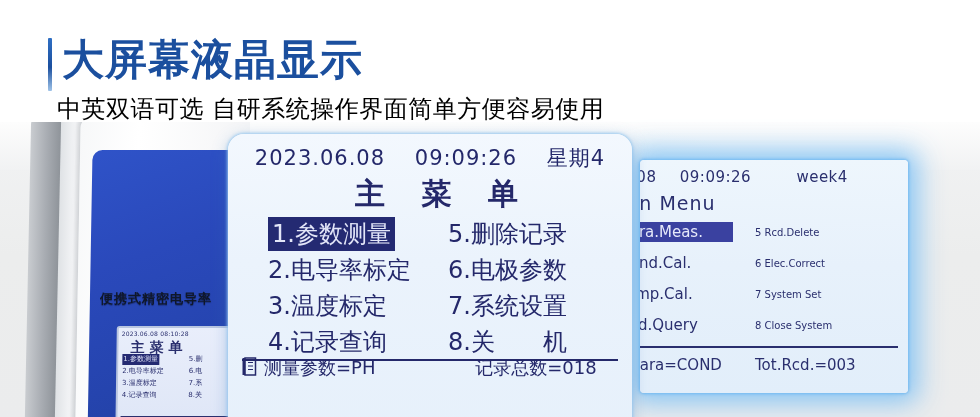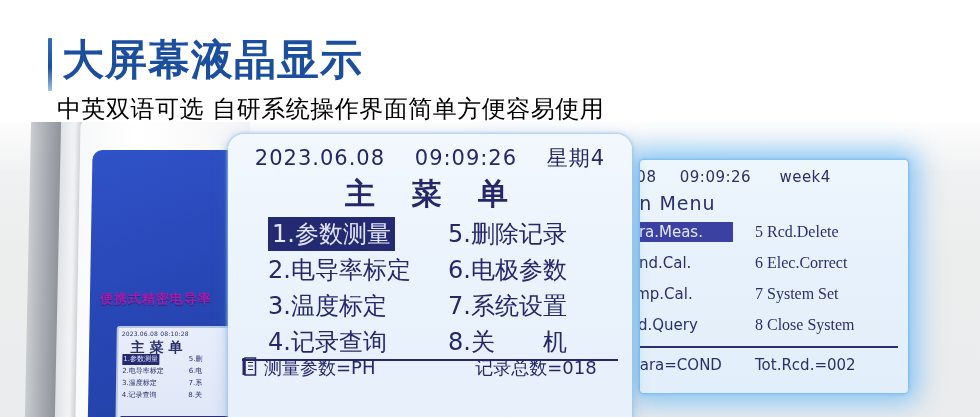--- a/index.html
+++ b/index.html
@@ -71,21 +71,21 @@
     transform:skewX(-1.0deg);
   }
   .dev-face{
     position:absolute;left:90px;top:28px;width:170px;height:290px;
     background:linear-gradient(160deg,#2f53c8 0%,#2a49bb 35%,#2544ae 70%,#21409f 100%);
     border-radius:10px;
     transform:skewX(-1.0deg);
   }
   .dev-brand{
     position:absolute;left:100px;top:168px;width:150px;
-    color:#a21caf;font-size:13px;font-weight:bold;letter-spacing:1px;
+    color:#0f172a;font-size:13px;font-weight:bold;letter-spacing:1px;
     font-family:"DejaVu Sans","Liberation Sans",sans-serif;
     white-space:nowrap;overflow:hidden;
     text-shadow:0 1px 1px rgba(0,0,0,.35);
   }
   .dev-lcd-frame{
     position:absolute;left:116px;top:204px;width:140px;height:113px;
     background:#dfe7f5;border:2px solid #b9c6e0;border-radius:3px;
     transform:skewX(-0.8deg);overflow:hidden;
   }
   .dev-lcd{
@@ -110,39 +110,39 @@
     box-shadow:0 0 26px 10px rgba(120,190,245,.85), 0 0 3px 1px rgba(90,170,235,.9);
     overflow:hidden;
     color:#2a2f6e;
     font-family:"DejaVu Sans","Liberation Sans",sans-serif;
   }
   .en-top{position:absolute;left:-37px;top:8px;width:300px;font-size:15px;letter-spacing:.5px;white-space:nowrap;}
   .en-title{position:absolute;left:-37px;top:32px;width:300px;font-size:19px;letter-spacing:1px;}
   .en-items{position:absolute;left:-37px;top:60px;width:302px;}
   .en-row{display:flex;margin-bottom:7px;height:24px;align-items:center;}
   .en-c1{width:150px;font-size:15px;white-space:nowrap;padding-left:2px;}
-  .en-c2{width:150px;font-size:16px;white-space:nowrap;font-family:Liberation Serif, serif;}
+  .en-c2{width:150px;font-size:10px;white-space:nowrap;}
   .en-hi{background:#3a41a0;color:#e6e9fa;display:inline-block;padding:1px 30px 1px 2px;}
   .en-sep{position:absolute;left:-8px;right:10px;top:186px;height:2px;background:#2a2f6e;}
   .en-bot{position:absolute;left:-37px;top:196px;width:302px;display:flex;font-size:15px;}
   .en-bot .b1{width:152px;white-space:nowrap;}
   .en-bot .b2{width:150px;white-space:nowrap;}
 
   
   .lcd-cn{
     position:absolute;left:228px;top:134px;width:404px;height:316px;
     background:linear-gradient(180deg,#f3f8fe 0%,#ebf3fc 40%,#e6f0fb 100%);
     border-radius:16px;
     box-shadow:0 0 3px 1px rgba(150,200,240,.9), 0 4px 16px rgba(60,120,190,.35);
     overflow:hidden;
     color:#24286a;
     font-family:"DejaVu Sans","Liberation Sans",sans-serif;
   }
   .cn-top{position:absolute;left:0;top:10px;width:404px;text-align:center;font-size:21px;letter-spacing:1px;white-space:nowrap;}
-  .cn-title{position:absolute;left:0;top:40px;width:404px;text-align:center;font-size:30px;font-weight:bold;letter-spacing:13px;padding-left:3px;}
+  .cn-title{position:absolute;left:0;top:40px;width:404px;text-align:center;font-size:30px;font-weight:bold;letter-spacing:13px;padding-left:13px;}
   .cn-items{position:absolute;left:40px;top:82px;width:350px;}
   .cn-row{display:flex;height:36px;align-items:center;}
   .cn-c1{width:180px;font-size:24px;white-space:nowrap;}
   .cn-c2{width:170px;font-size:24px;white-space:nowrap;}
   .cn-hi{background:#242a72;color:#e3e6f8;display:inline-block;padding:1px 4px;}
   .cn-sep{position:absolute;left:14px;right:14px;top:225px;height:2px;background:#24286a;}
   .cn-bot{position:absolute;left:14px;top:222px;right:14px;display:flex;align-items:center;font-size:18px;}
   .cn-bot .icon{width:22px;flex:0 0 22px;}
   .cn-bot .b1{flex:0 0 190px;white-space:nowrap;}
   .cn-bot .b2{flex:1;text-align:center;white-space:nowrap;}
@@ -196,21 +196,21 @@
 
       </div>
     </div>
 
   </div>
 
   <div class="lcd-en">
     <div class="en-top">
       <span style="margin-left:8px">06.08</span>
       <span style="margin-left:18px">09:09:26</span>
-      <span style="margin-left:23px">week4</span>
+      <span style="margin-left:40px">week4</span>
     </div>
     <div class="en-title">Main Menu</div>
     <div class="en-items">
       <div class="en-row">
         <div class="en-c1"><span class="en-hi">1 Para.Meas.</span></div>
         <div class="en-c2">5 Rcd.Delete</div>
       </div>
       <div class="en-row">
         <div class="en-c1">2 Cond.Cal.</div>
         <div class="en-c2">6 Elec.Correct</div>
@@ -220,21 +220,21 @@
         <div class="en-c2">7 System Set</div>
       </div>
       <div class="en-row">
         <div class="en-c1">4 Rcd.Query</div>
         <div class="en-c2">8 Close System</div>
       </div>
     </div>
     <div class="en-sep"></div>
     <div class="en-bot">
       <div class="b1">Mtr.Para=COND</div>
-      <div class="b2">Tot.Rcd.=002</div>
+      <div class="b2">Tot.Rcd.=003</div>
     </div>
   </div>
 
   <div class="lcd-cn">
     <div class="cn-top">
       <span>2023.06.08</span>
       <span style="margin-left:22px">09:09:26</span>
       <span style="margin-left:22px">星期4</span>
     </div>
     <div class="cn-title">主 菜 单</div>

